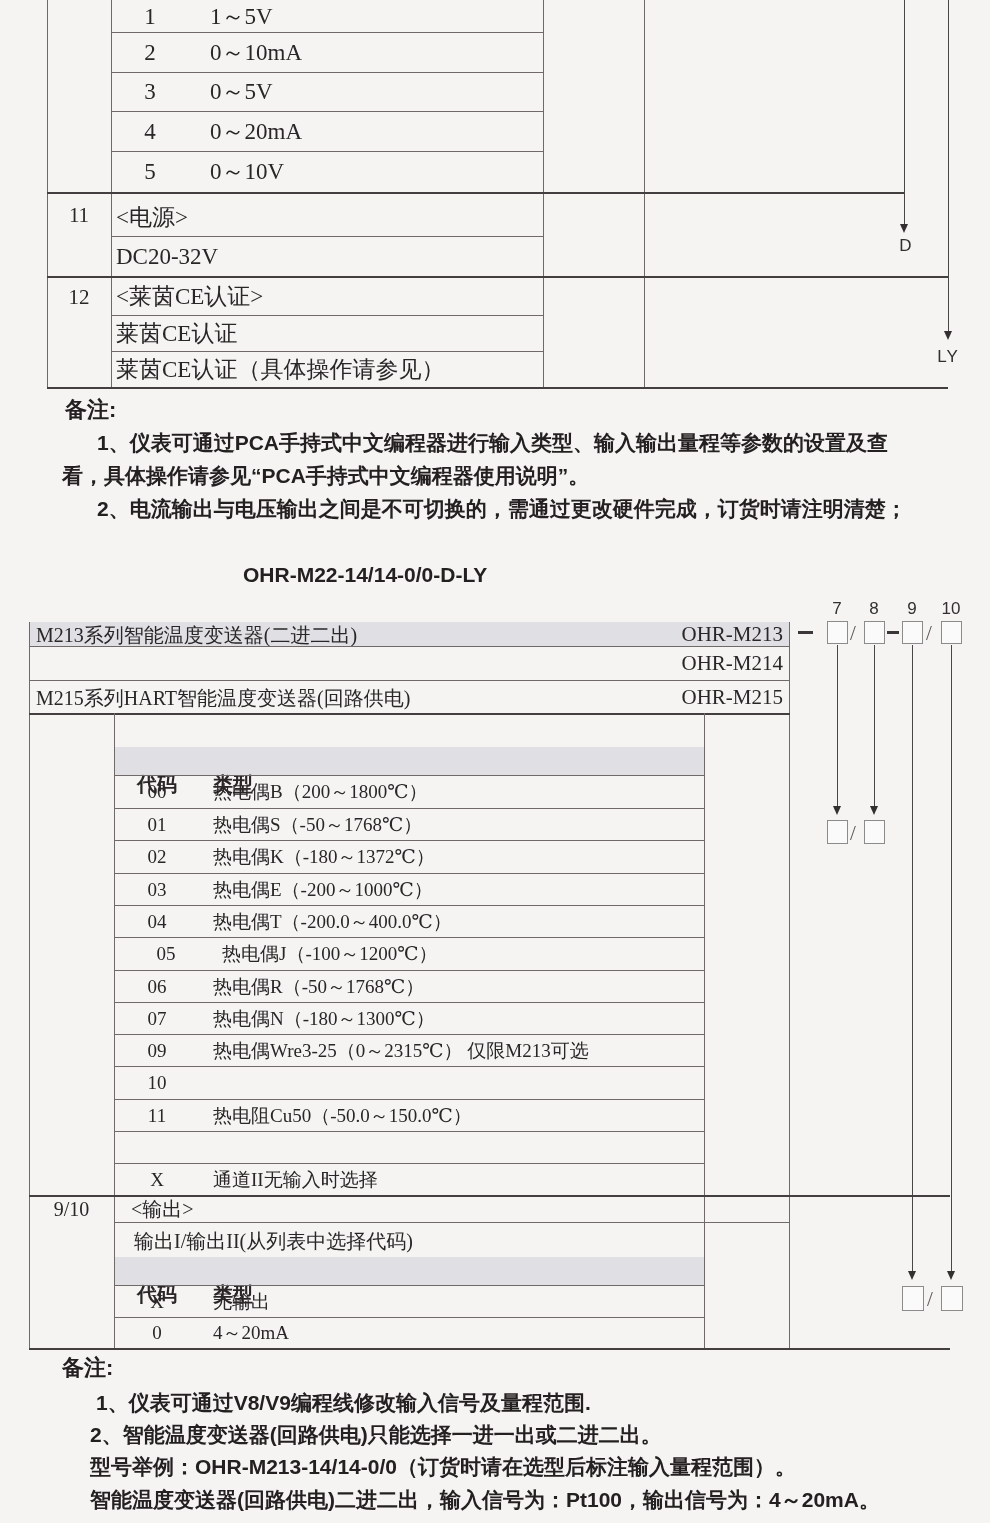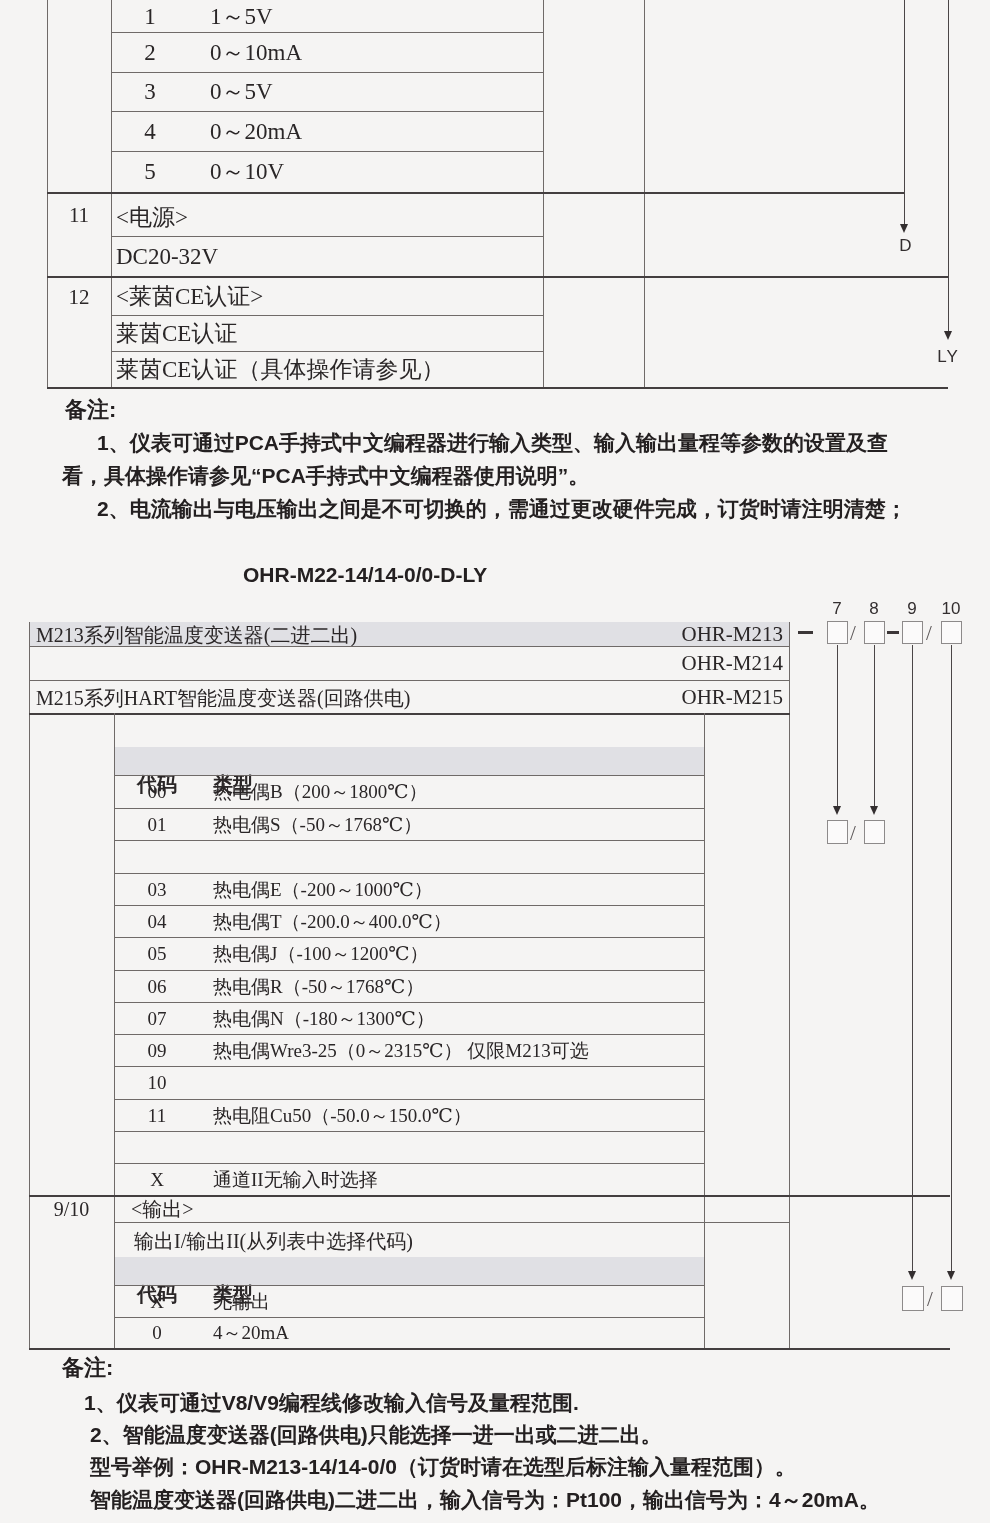--- a/index.html
+++ b/index.html
@@ -150,32 +150,36 @@
   <div class="rowflex f19" style="left:114px;top:775px;width:590px;height:33px">
     <div class="codecell" style="width:86px">00</div>
     <div class="typecell" style="padding-left:13px">热电偶B（200～1800℃）</div>
   </div>
   <div class="hl" style="left:114px;top:808px;width:590px"></div>
   <div class="rowflex f19" style="left:114px;top:808px;width:590px;height:32px">
     <div class="codecell" style="width:86px">01</div>
     <div class="typecell" style="padding-left:13px">热电偶S（-50～1768℃）</div>
   </div>
   <div class="hl" style="left:114px;top:840px;width:590px"></div>
+  <div class="rowflex f19" style="left:114px;top:840px;width:590px;height:33px">
+    <div class="codecell" style="width:86px">02</div>
+    <div class="typecell" style="padding-left:13px">热电偶K（-180～1372℃）</div>
+  </div>
   <div class="hl" style="left:114px;top:873px;width:590px"></div>
   <div class="rowflex f19" style="left:114px;top:873px;width:590px;height:32px">
     <div class="codecell" style="width:86px">03</div>
     <div class="typecell" style="padding-left:13px">热电偶E（-200～1000℃）</div>
   </div>
   <div class="hl" style="left:114px;top:905px;width:590px"></div>
   <div class="rowflex f19" style="left:114px;top:905px;width:590px;height:32px">
     <div class="codecell" style="width:86px">04</div>
     <div class="typecell" style="padding-left:13px">热电偶T（-200.0～400.0℃）</div>
   </div>
   <div class="hl" style="left:114px;top:937px;width:590px"></div>
-  <div class="rowflex f19" style="left:114px;top:937px;width:590px;height:33px">
+  <div class="rowflex f19" style="left:123px;top:937px;width:590px;height:33px">
     <div class="codecell" style="width:86px">05</div>
     <div class="typecell" style="padding-left:13px">热电偶J（-100～1200℃）</div>
   </div>
   <div class="hl" style="left:114px;top:970px;width:590px"></div>
   <div class="rowflex f19" style="left:114px;top:970px;width:590px;height:32px">
     <div class="codecell" style="width:86px">06</div>
     <div class="typecell" style="padding-left:13px">热电偶R（-50～1768℃）</div>
   </div>
   <div class="hl" style="left:114px;top:1002px;width:590px"></div>
   <div class="rowflex f19" style="left:114px;top:1002px;width:590px;height:32px">
@@ -222,18 +226,18 @@
   </div>
   <div class="hl" style="left:114px;top:1317px;width:590px"></div>
   <div class="rowflex f19" style="left:114px;top:1317px;width:590px;height:31px">
     <div class="codecell" style="width:86px">0</div>
     <div class="typecell" style="padding-left:13px">4～20mA</div>
   </div>
 
   <div class="hl2" style="left:29px;top:1348px;width:921px"></div>
 
   <div class="n" style="left:62px;top:1353px;font-size:22px">备注:</div>
-  <div class="n" style="left:84px;top:1388px">1、仪表可通过V8/V9编程线修改输入信号及量程范围.</div>
+  <div class="n" style="left:96px;top:1388px">1、仪表可通过V8/V9编程线修改输入信号及量程范围.</div>
   <div class="n" style="left:90px;top:1420px">2、智能温度变送器(回路供电)只能选择一进一出或二进二出。</div>
   <div class="n" style="left:90px;top:1452px">型号举例：OHR-M213-14/14-0/0（订货时请在选型后标注输入量程范围）。</div>
   <div class="n" style="left:90px;top:1485px">智能温度变送器(回路供电)二进二出，输入信号为：Pt100，输出信号为：4～20mA。</div>
 
 </div>
 
 </body></html>

